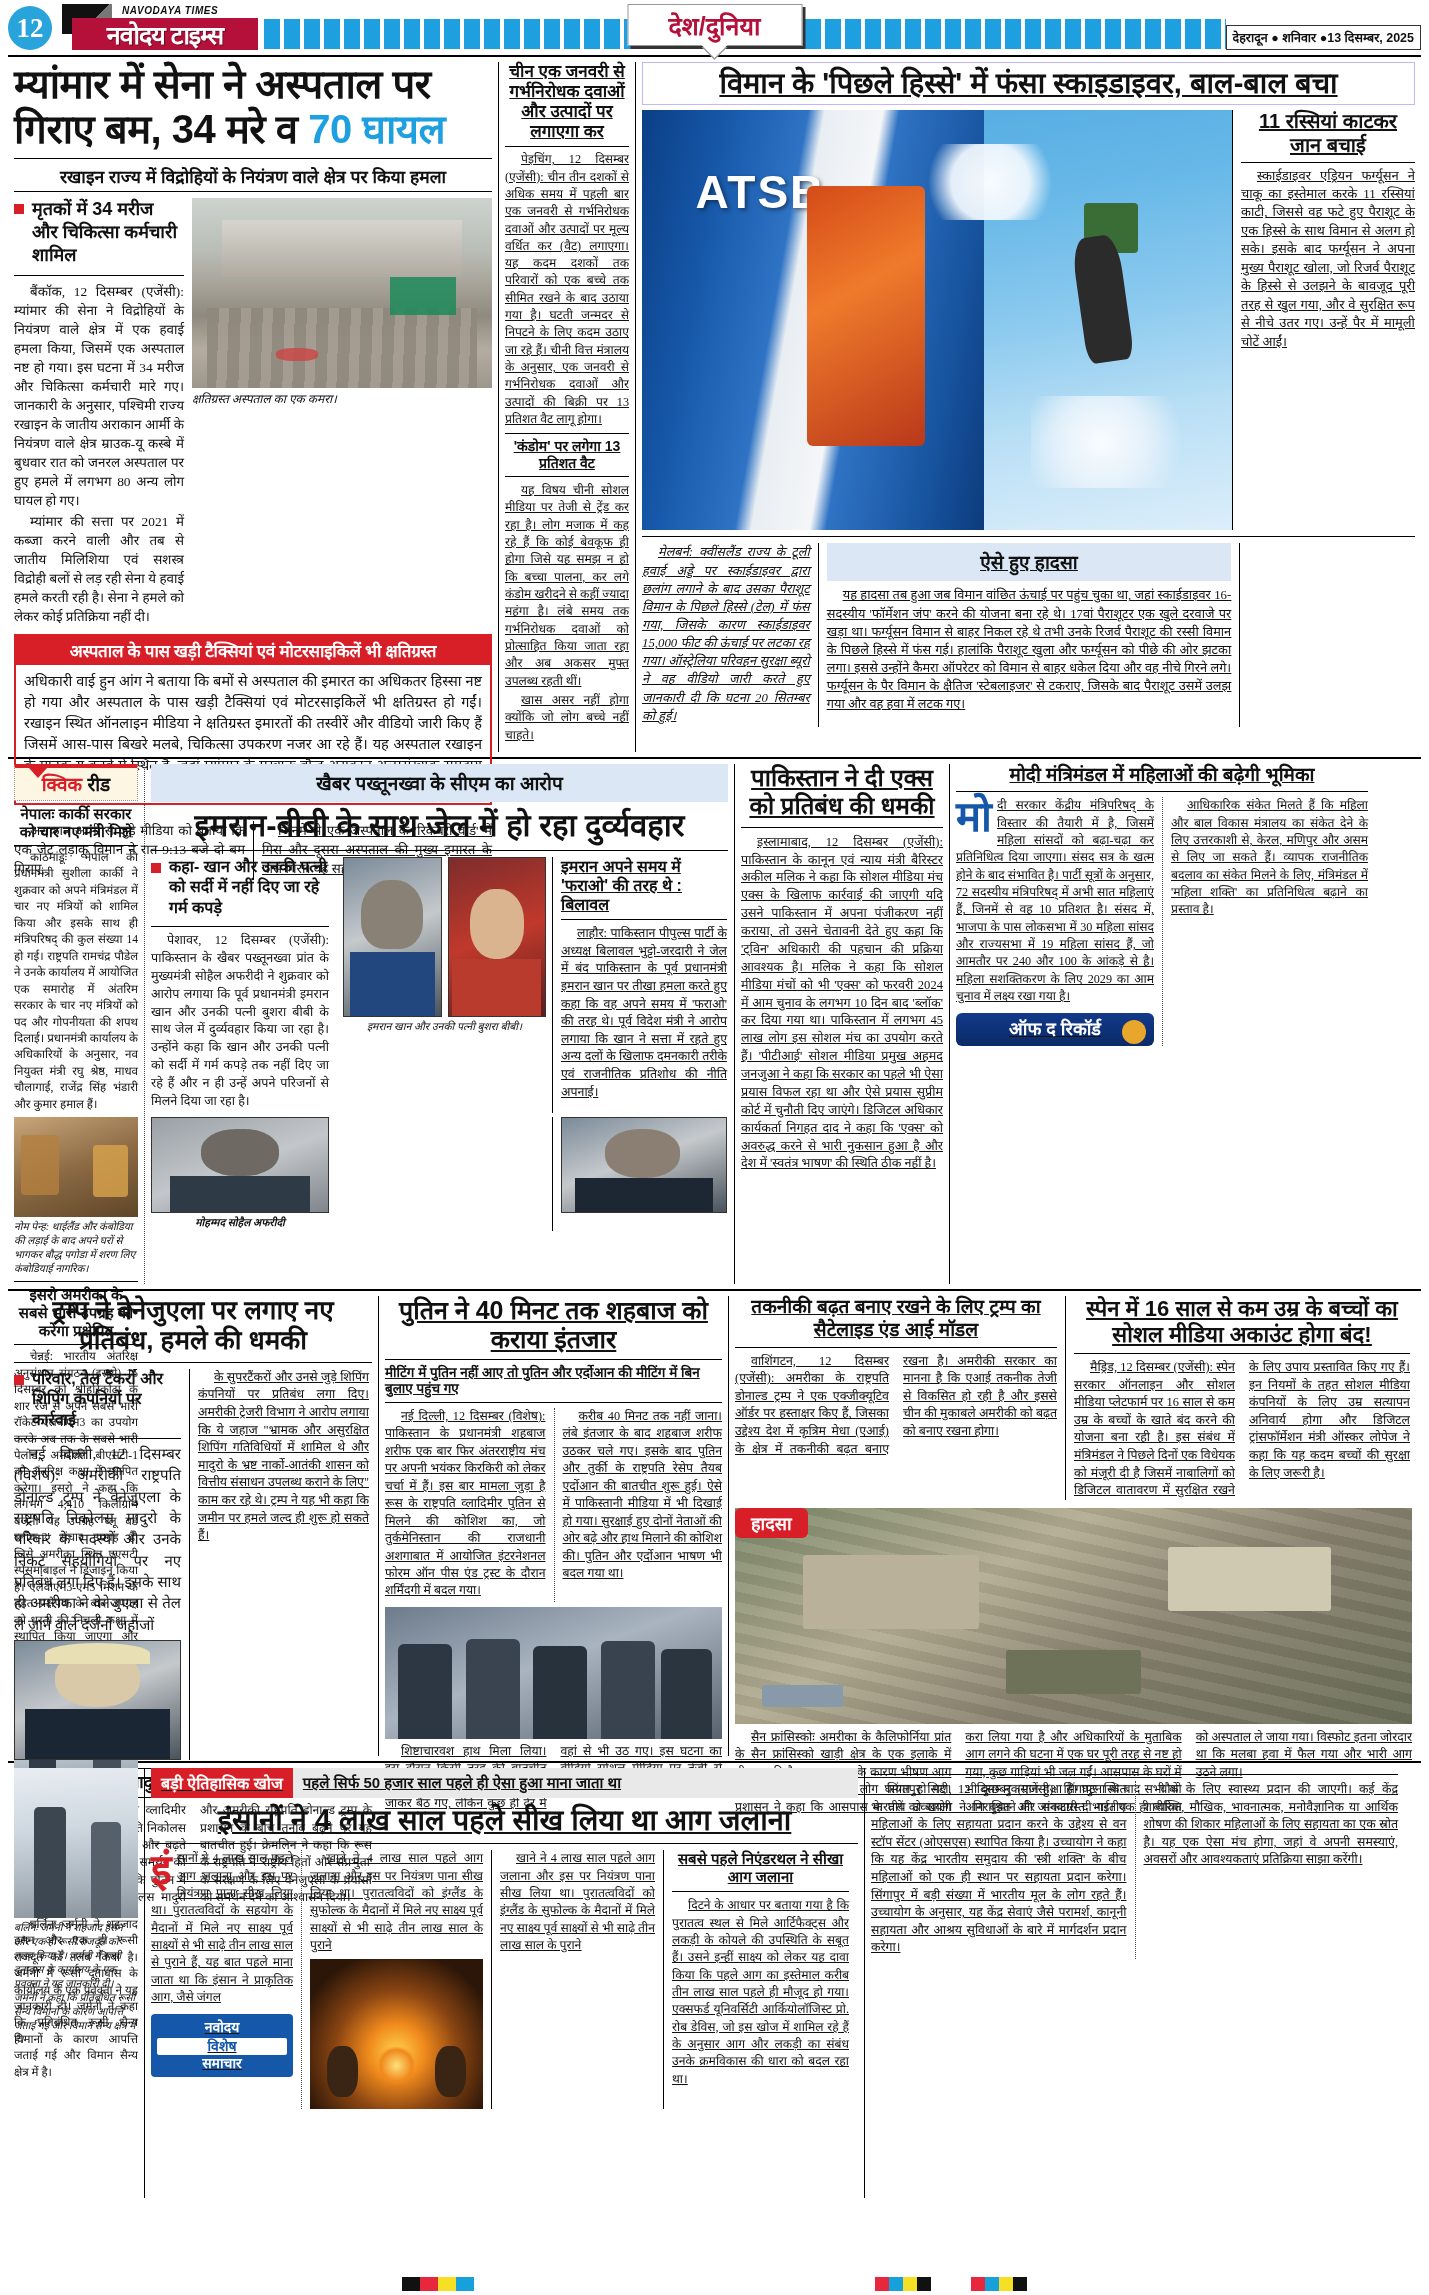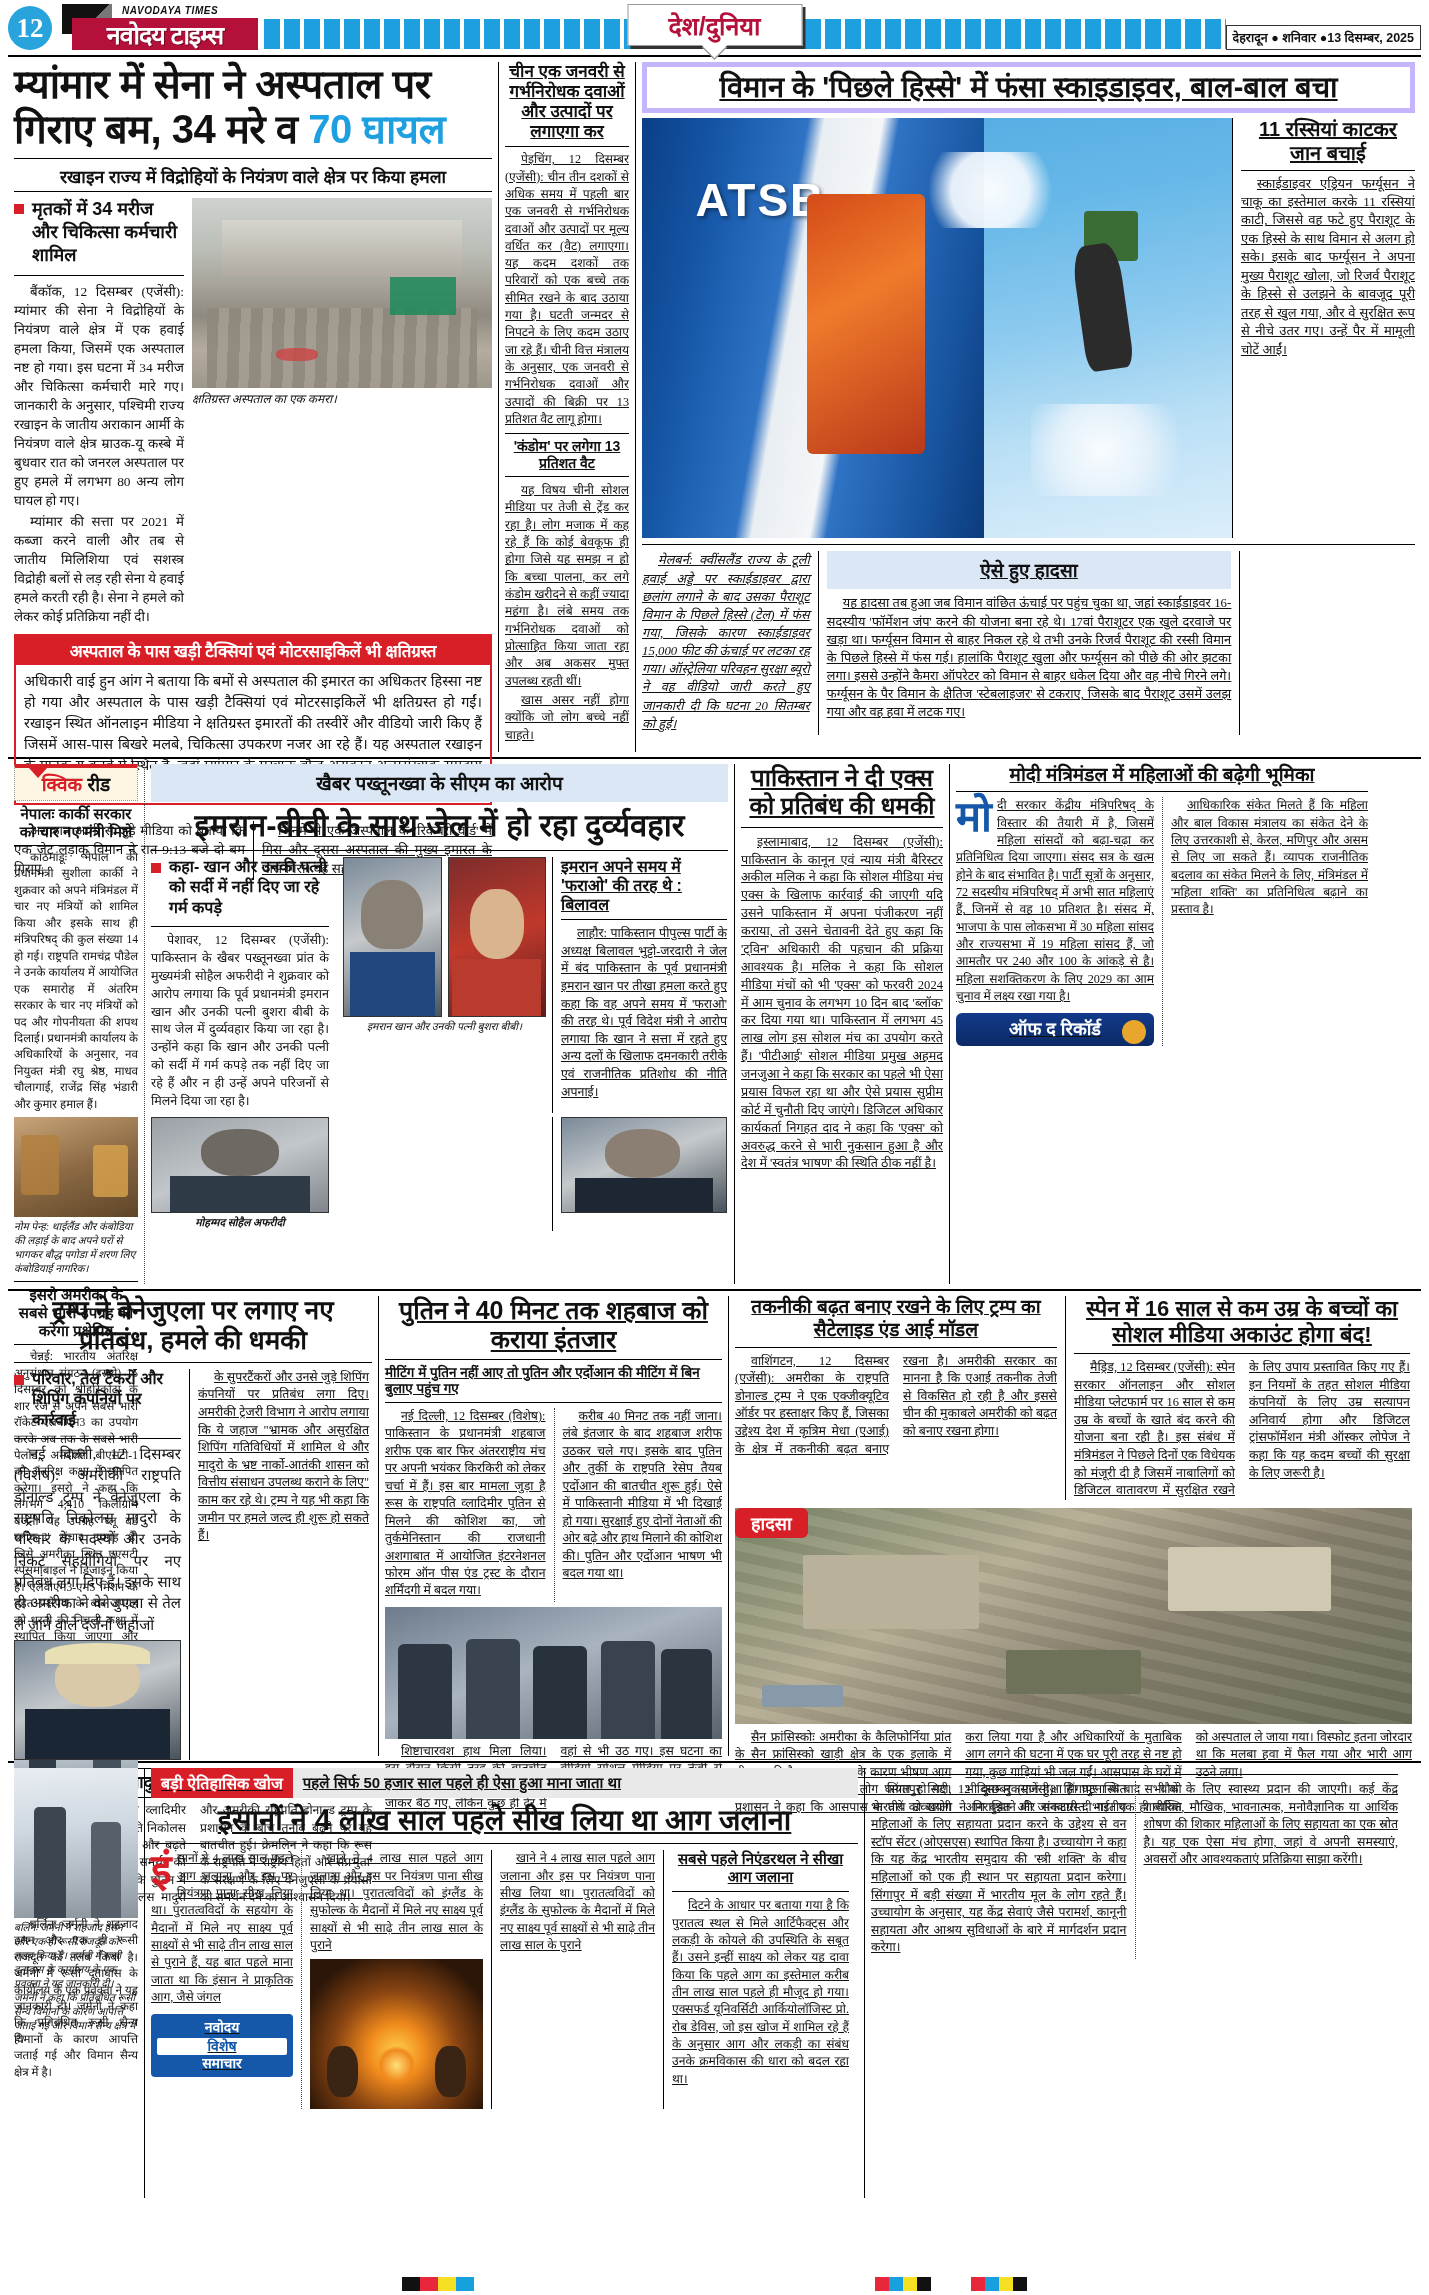--- a/index.html
+++ b/index.html
@@ -257,21 +257,21 @@
         <p>पेइचिंग, 12 दिसम्बर (एजेंसी): चीन तीन दशकों से अधिक समय में पहली बार एक जनवरी से गर्भनिरोधक दवाओं और उत्पादों पर मूल्य वर्धित कर (वैट) लगाएगा। यह कदम दशकों तक परिवारों को एक बच्चे तक सीमित रखने के बाद उठाया गया है। घटती जन्मदर से निपटने के लिए कदम उठाए जा रहे हैं। चीनी वित्त मंत्रालय के अनुसार, एक जनवरी से गर्भनिरोधक दवाओं और उत्पादों की बिक्री पर 13 प्रतिशत वैट लागू होगा।</p>
       </div>
       <div class="hl-4" style="text-align:center;border-top:1px solid #000;border-bottom:1px solid #000;padding:4px 0;margin:5px 0;font-size:14px;">'कंडोम' पर लगेगा 13 प्रतिशत वैट</div>
       <div class="body-text" style="font-size:12.2px;">
         <p>यह विषय चीनी सोशल मीडिया पर तेजी से ट्रेंड कर रहा है। लोग मजाक में कह रहे हैं कि कोई बेवकूफ ही होगा जिसे यह समझ न हो कि बच्चा पालना, कर लगे कंडोम खरीदने से कहीं ज्यादा महंगा है। लंबे समय तक गर्भनिरोधक दवाओं को प्रोत्साहित किया जाता रहा और अब अकसर मुफ्त उपलब्ध रहती थीं।</p>
         <p>खास असर नहीं होगा क्योंकि जो लोग बच्चे नहीं चाहते।</p>
       </div>
     </div>
 
     <div class="col vr" style="width:786px;">
-      <div style="border:5px solid #c4b5fd;padding:4px 6px;">
+      <div style="border:1px solid #c4b5fd;padding:4px 6px;">
         <div class="hl-2" style="font-size:29px;">विमान के 'पिछले हिस्से' में फंसा स्काइडाइवर, बाल-बाल बचा</div>
       </div>
 
       <div class="row" style="margin-top:5px;">
         <div style="width:600px;">
           <div class="photo ph-sky" style="height:420px;">
             <div class="skyphoto">
               <div class="sky-plane"></div>
               <div class="sky-atsb">ATSB</div>
               <div class="sky-door"></div>

